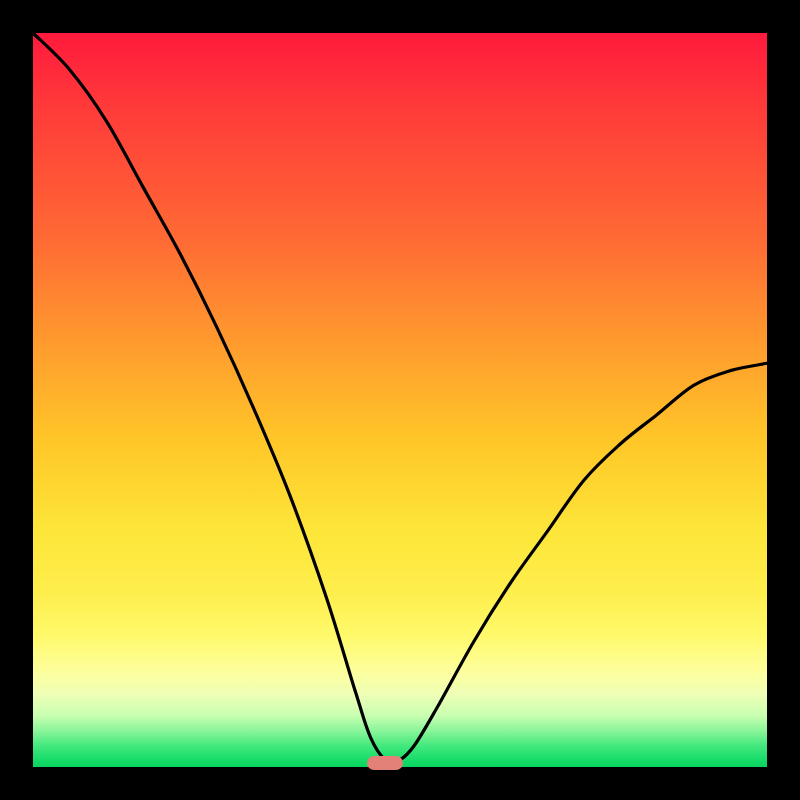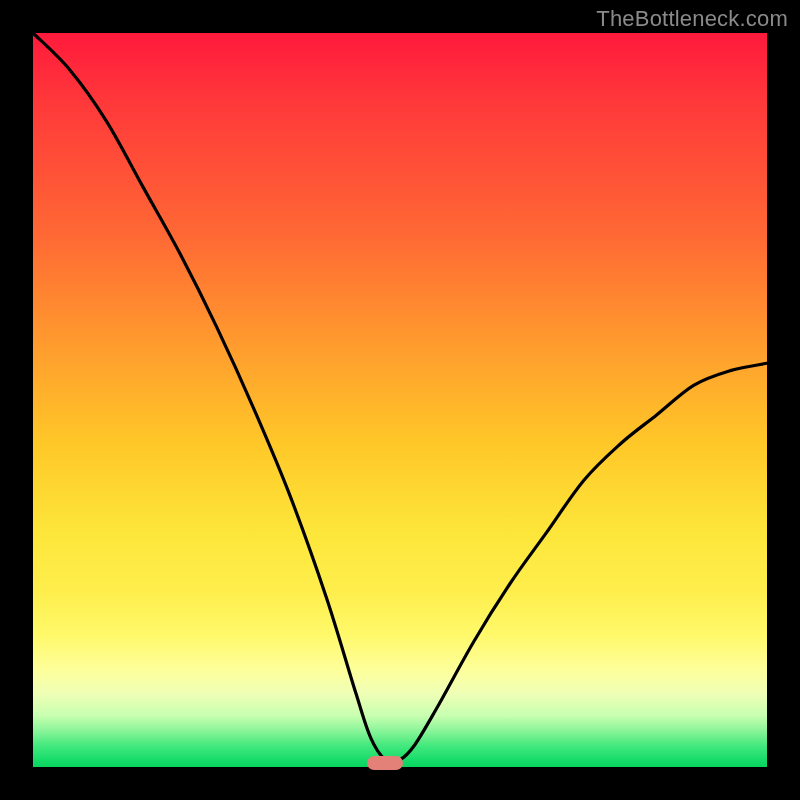--- a/index.html
+++ b/index.html
@@ -77,14 +77,13 @@
 <div class="frame">
 
   <div class="plot-area"></div>
 
   <svg class="curve" viewBox="0 0 734 734" preserveAspectRatio="none">
     <path id="curve-path" fill="none" stroke="#000" stroke-width="3.2" stroke-linecap="round" stroke-linejoin="round" d="M 0.0 0.0 C 6.1 6.1, 24.5 22.0, 36.7 36.7 C 48.9 51.4, 61.2 68.5, 73.4 88.1 C 85.6 107.7, 97.9 132.1, 110.1 154.1 C 122.3 176.2, 134.6 197.0, 146.8 220.2 C 159.0 243.4, 171.3 267.9, 183.5 293.6 C 195.7 319.3, 208.0 346.2, 220.2 374.3 C 232.4 402.5, 244.7 430.6, 256.9 462.4 C 269.1 494.2, 282.6 532.2, 293.6 565.2 C 304.6 598.2, 315.6 637.4, 323.0 660.6 C 330.3 683.8, 332.7 693.6, 337.6 704.6 C 342.5 715.6, 347.4 723.0, 352.3 726.7 C 357.2 730.3, 362.1 729.1, 367.0 726.7 C 371.9 724.2, 375.6 720.5, 381.7 712.0 C 387.8 703.4, 393.9 692.4, 403.7 675.3 C 413.5 658.2, 428.2 630.0, 440.4 609.2 C 452.6 588.4, 464.9 568.9, 477.1 550.5 C 489.3 532.1, 501.6 516.2, 513.8 499.1 C 526.0 482.0, 538.3 462.4, 550.5 447.7 C 562.7 433.1, 575.0 422.1, 587.2 411.0 C 599.4 400.0, 611.7 391.5, 623.9 381.7 C 636.1 371.9, 648.4 359.7, 660.6 352.3 C 672.8 345.0, 685.1 341.3, 697.3 337.6 C 709.5 334.0, 727.9 331.5, 734.0 330.3"></path>
   </svg>
 
   <div class="marker" id="min-marker" style="left: 367.32px; top: 756.33px;"></div>
 
-  <div class="watermark">TheBottleneck.com</div>
 </div>
 
 </body></html>

